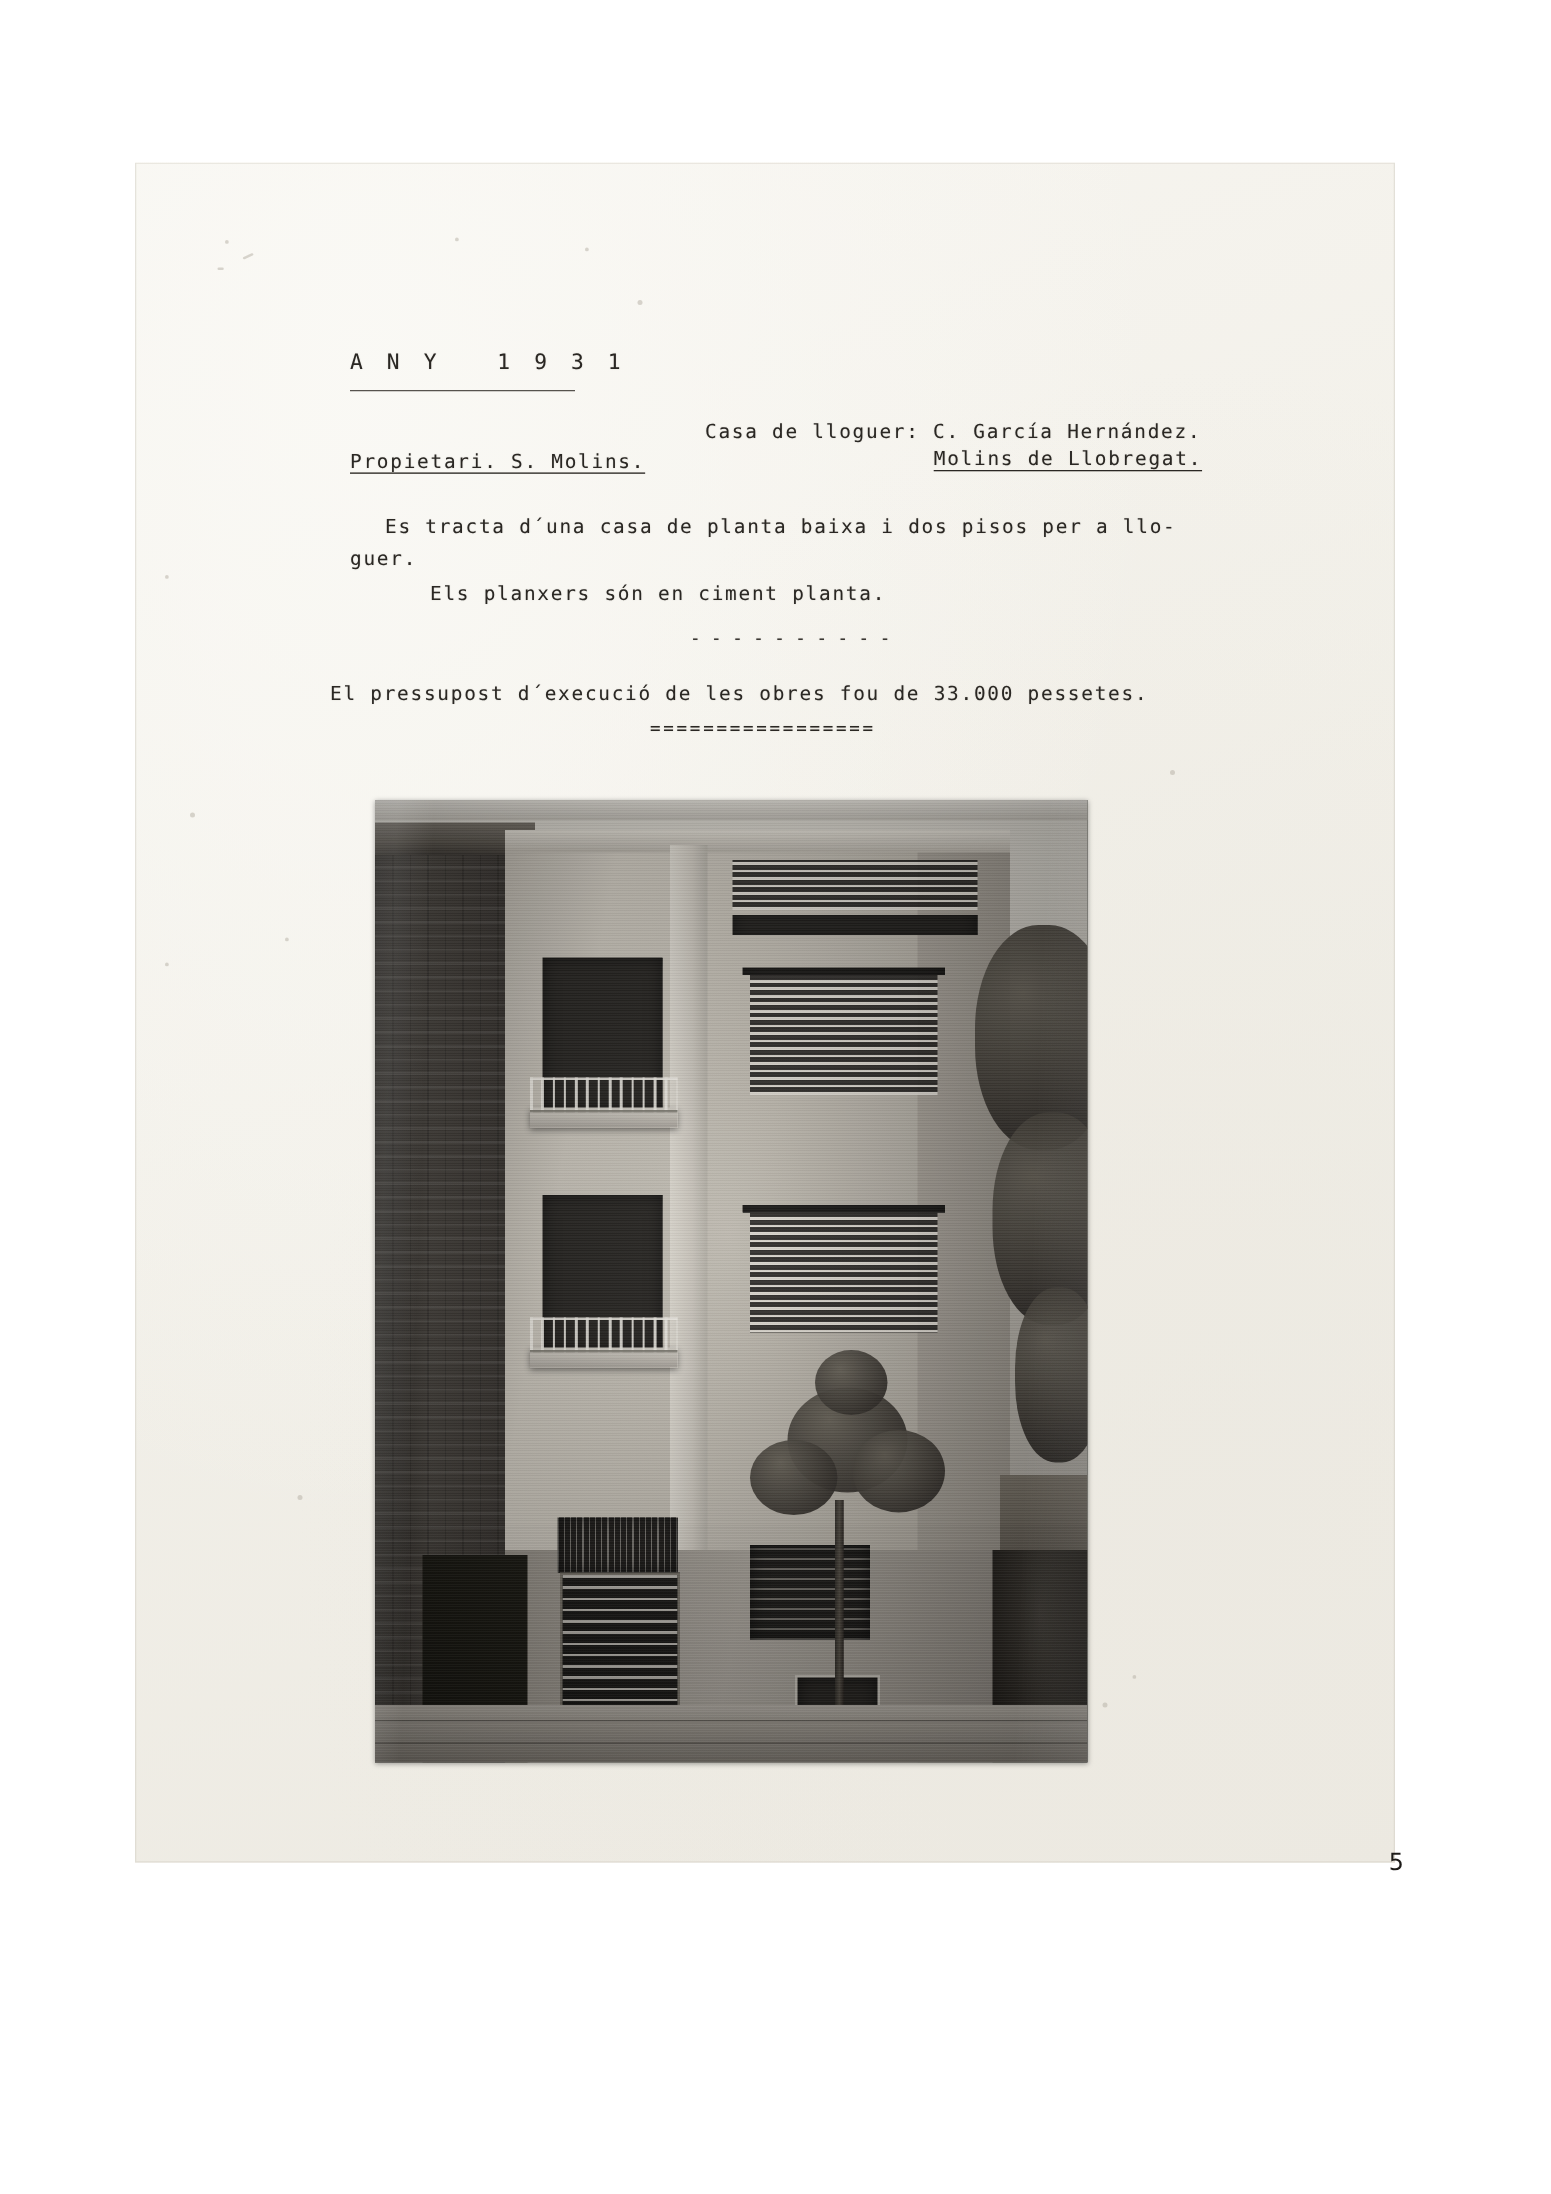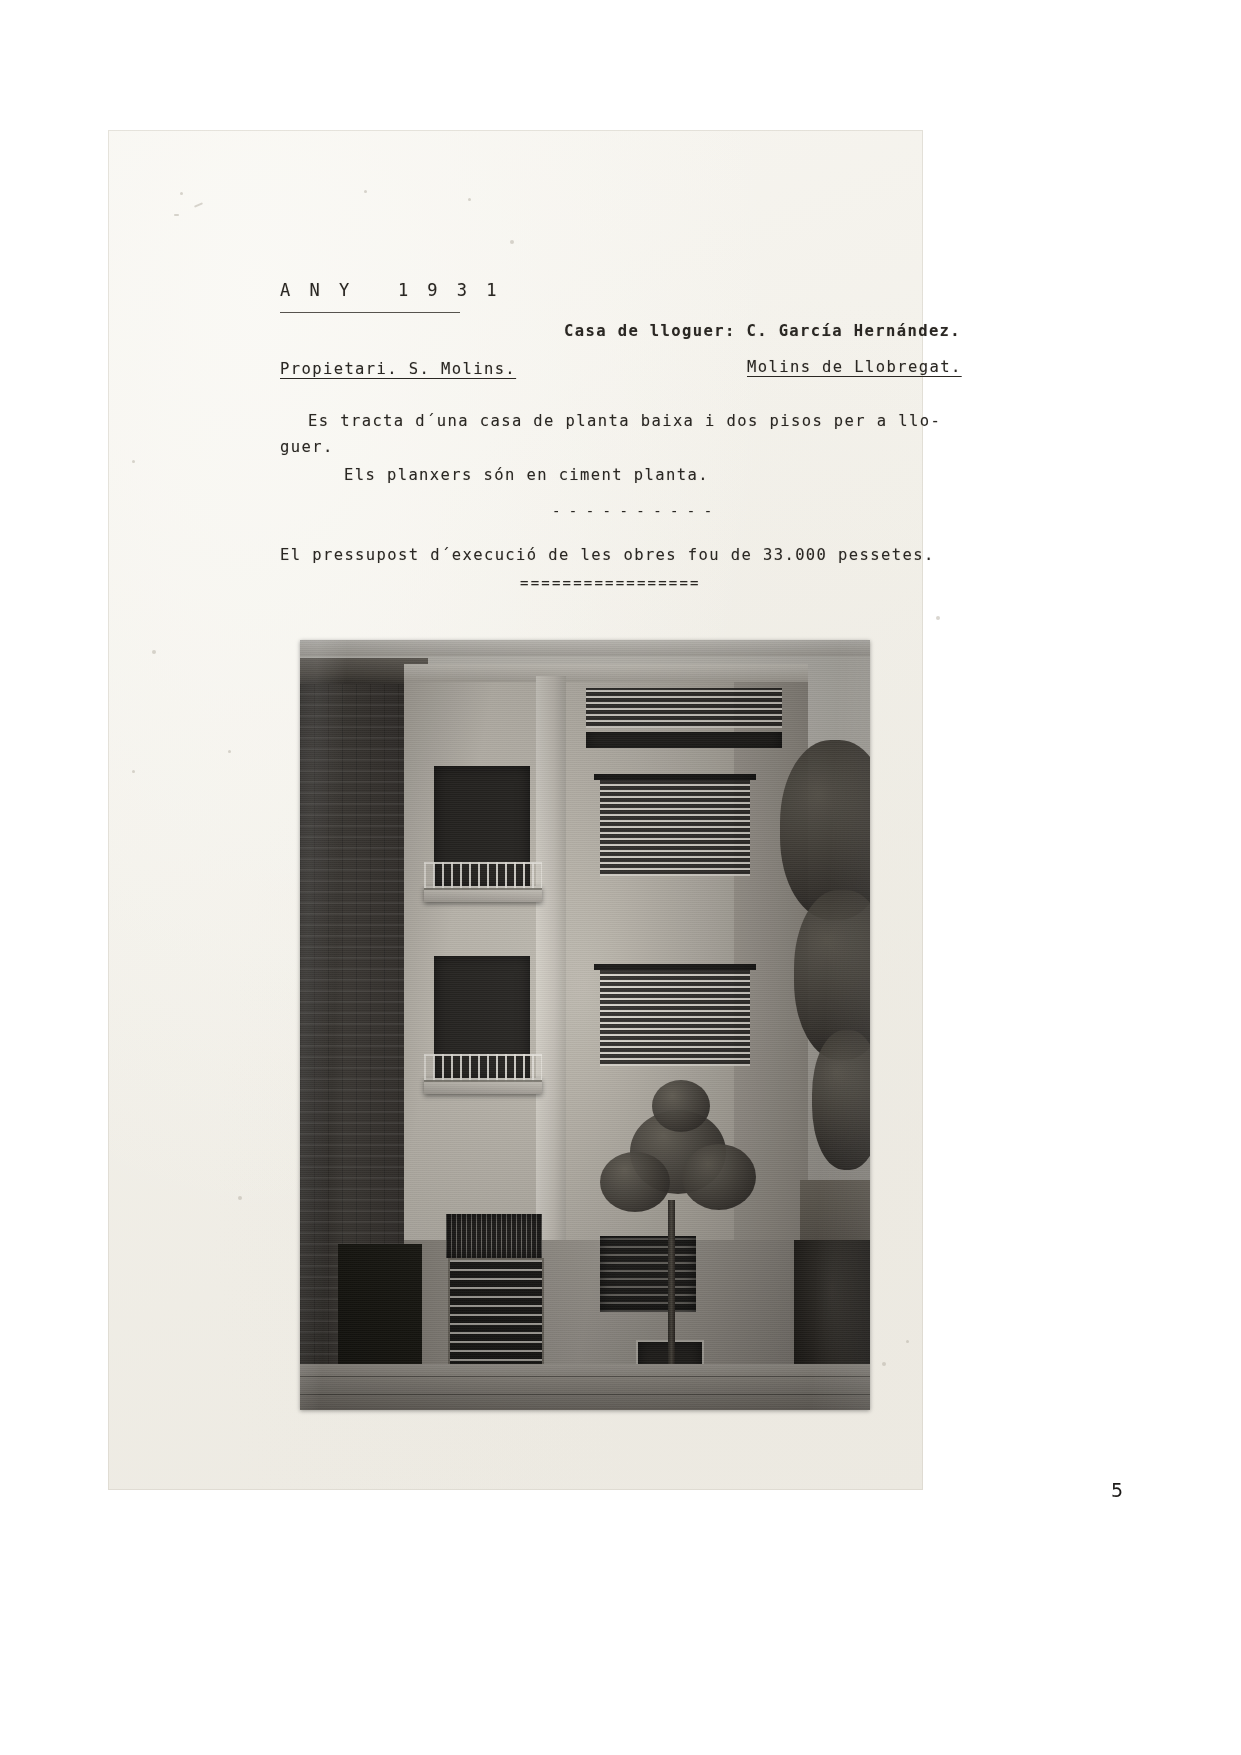--- a/index.html
+++ b/index.html
@@ -19,21 +19,21 @@
     position: absolute;
     left: 0; top: 0;
     width: 1241px;
     height: 1755px;
     background: #ffffff;
   }
   .sheet {
     position: absolute;
     left: 108px;
     top: 130px;
-    width: 815px;
+    width: 1008px;
     height: 1360px;
     background: #f6f4ef;
     background-image:
       radial-gradient(ellipse at 18% 12%, rgba(250,249,245,0.95) 0%, rgba(244,242,236,0) 55%),
       radial-gradient(ellipse at 85% 80%, rgba(236,233,225,0.8) 0%, rgba(244,242,236,0) 60%),
       linear-gradient(160deg, #f7f5f0 0%, #f2f0e9 45%, #ece9e1 100%);
     box-shadow: 0 0 0 1px rgba(210,205,195,0.5) inset;
   }
   
   .speck {
@@ -266,33 +266,33 @@
     <div class="speck" style="left:24px; top:640px; width:3px; height:3px;"></div>
     <div class="speck" style="left:120px; top:620px; width:3px; height:3px;"></div>
     <div class="speck" style="left:130px; top:1066px; width:4px; height:4px;"></div>
     <div class="speck" style="left:774px; top:1232px; width:4px; height:4px;"></div>
     <div class="speck" style="left:798px; top:1210px; width:3px; height:3px;"></div>
     <div class="speck" style="left:24px; top:330px; width:3px; height:3px;"></div>
 
     <div class="typed title" style="left:172px; top:152px;">A N Y   1 9 3 1</div>
     <div class="rule" style="left:172px; top:182px; width:180px;"></div>
 
-    <div class="typed" style="left:456px; top:194px;font-weight:bold;">Casa de lloguer: C. García Hernández.</div>
+    <div class="typed" style="left:456px; top:208px;">Casa de lloguer: C. García Hernández.</div>
 
     <div class="typed u" style="left:172px; top:232px;">Propietari. S. Molins.</div>
 
     <div class="typed u" style="left:639px; top:230px;">Molins de Llobregat.</div>
 
     <div class="typed" style="left:200px; top:284px;">Es tracta d´una casa de planta baixa i dos pisos per a llo-</div>
     <div class="typed" style="left:172px; top:310px;">guer.</div>
     <div class="typed" style="left:236px; top:338px;">Els planxers són en ciment planta.</div>
 
     <div class="typed" style="left:444px; top:374px; letter-spacing:0px; font-size:14px;">- - - - - - - - - -</div>
 
-    <div class="typed" style="left:172px; top:418px;">El pressupost d´execució de les obres fou de 33.000 pessetes.</div>
+    <div class="typed" style="left:156px; top:418px;">El pressupost d´execució de les obres fou de 33.000 pessetes.</div>
     <div class="typed" style="left:412px; top:446px; letter-spacing:2.2px; font-size:14px;">=================</div>
 
     <div class="photo-wrap">
       <div class="photo">
 
         <div class="sky"></div>
         <div class="photo-top-strip"></div>
 
         <div class="left-bldg"></div>
         <div class="left-cornice"></div>

